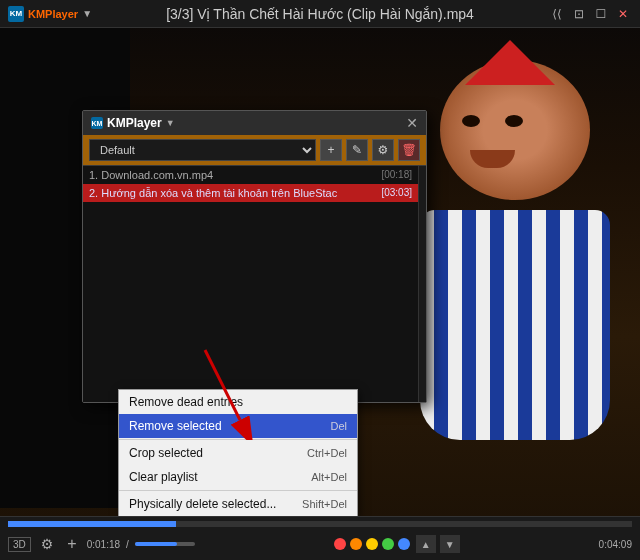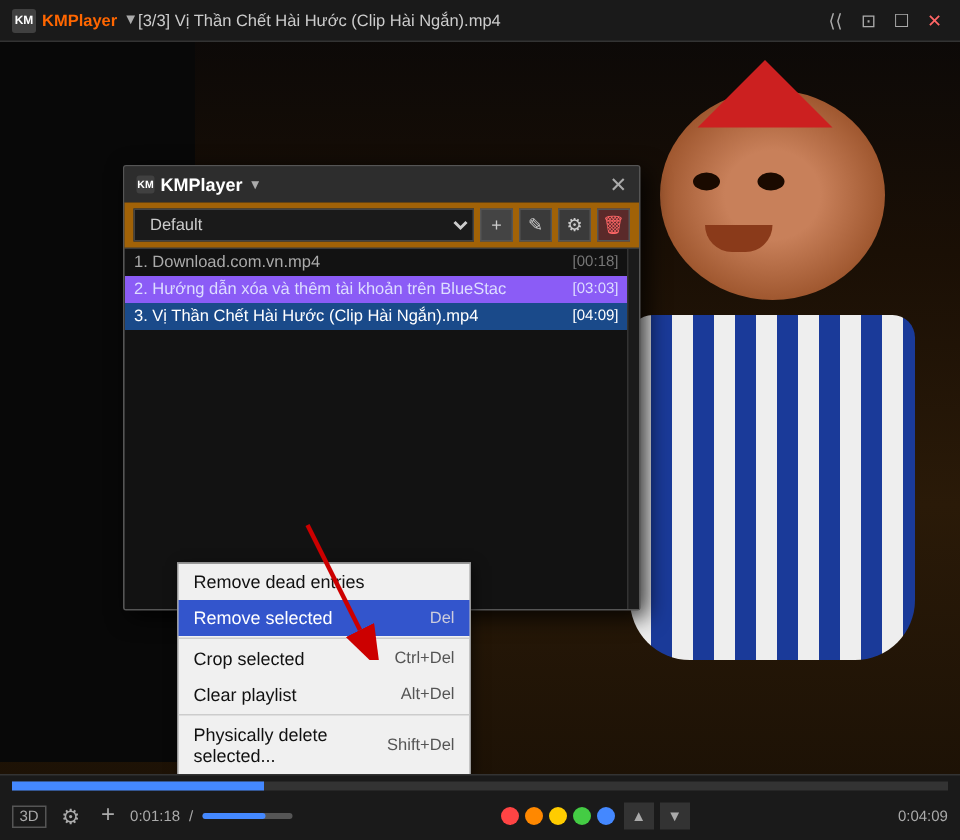--- a/index.html
+++ b/index.html
@@ -51,31 +51,31 @@
       display: flex;
       align-items: center;
       gap: 4px;
       color: #ff6600;
       font-size: 11px;
       font-weight: bold;
     }
 
     .km-icon {
       width: 16px; height: 16px;
-      background: #404040;
+      background: #0369a1;
       border-radius: 2px;
       display: flex; align-items: center; justify-content: center;
       color: white; font-size: 8px; font-weight: bold;
     }
 
     .player-title {
       flex: 1;
-      text-align: left;
+      text-align: center;
       color: #ccc;
-      font-size: 11px;
+      font-size: 14px;
     }
 
     .player-controls-top {
       display: flex;
       gap: 4px;
     }
 
     .top-btn {
       width: 18px; height: 18px;
       background: none;
@@ -254,36 +254,36 @@
       overflow: hidden;
       text-overflow: ellipsis;
     }
 
     .playlist-item.selected {
       background: #1a4a8a;
       color: #ffffff;
     }
 
     .playlist-item.highlighted {
-      background: #8b5cf6;
+      background: #b91c1c;
       color: #ddddff;
     }
 
     .scrollbar {
       width: 8px;
       background: #1a1a1a;
       border-left: 1px solid #333;
     }
 
     
     .context-menu {
       position: absolute;
       bottom: 43px;
       left: 118px;
-      width: 196px;
+      width: 240px;
       background: #f0f0f0;
       border: 1px solid #999;
       box-shadow: 2px 2px 8px rgba(0,0,0,0.5);
       font-size: 12px;
     }
 
     .context-item {
       padding: 5px 10px;
       display: flex;
       justify-content: space-between;
@@ -376,24 +376,20 @@
   <div style="display:flex;">
     <div class="playlist-items" style="flex:1;">
       <div class="playlist-item">
         <span>1. Download.com.vn.mp4</span>
         <span style="float:right;color:#777;font-size:10px;">[00:18]</span>
       </div>
       <div class="playlist-item highlighted">
         <span>2. Hướng dẫn xóa và thêm tài khoản trên BlueStac</span>
         <span style="float:right;font-size:10px;">[03:03]</span>
       </div>
-      <div class="playlist-item selected">
-        <span>3. Vị Thần Chết Hài Hước (Clip Hài Ngắn).mp4</span>
-        <span style="float:right;font-size:10px;">[04:09]</span>
-      </div>
 
       <div style="height:200px;"></div>
     </div>
     <div class="scrollbar"></div>
   </div>
 </div>
 
 <svg style="position:absolute;bottom:120px;left:175px;width:90px;height:100px;pointer-events:none;z-index:20;">
   <defs>
     <marker id="arrowhead" markerWidth="10" markerHeight="7" refX="0" refY="3.5" orient="auto">

